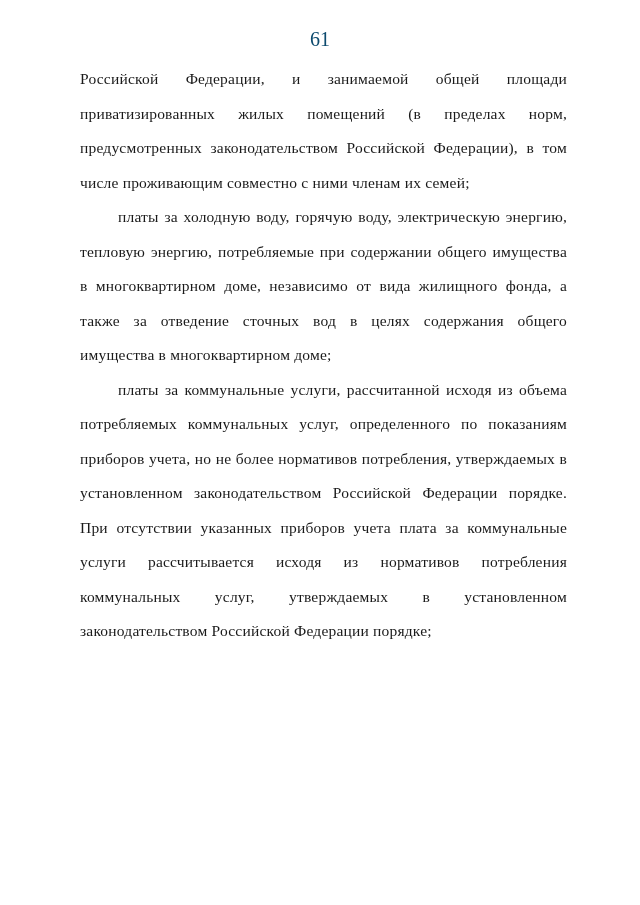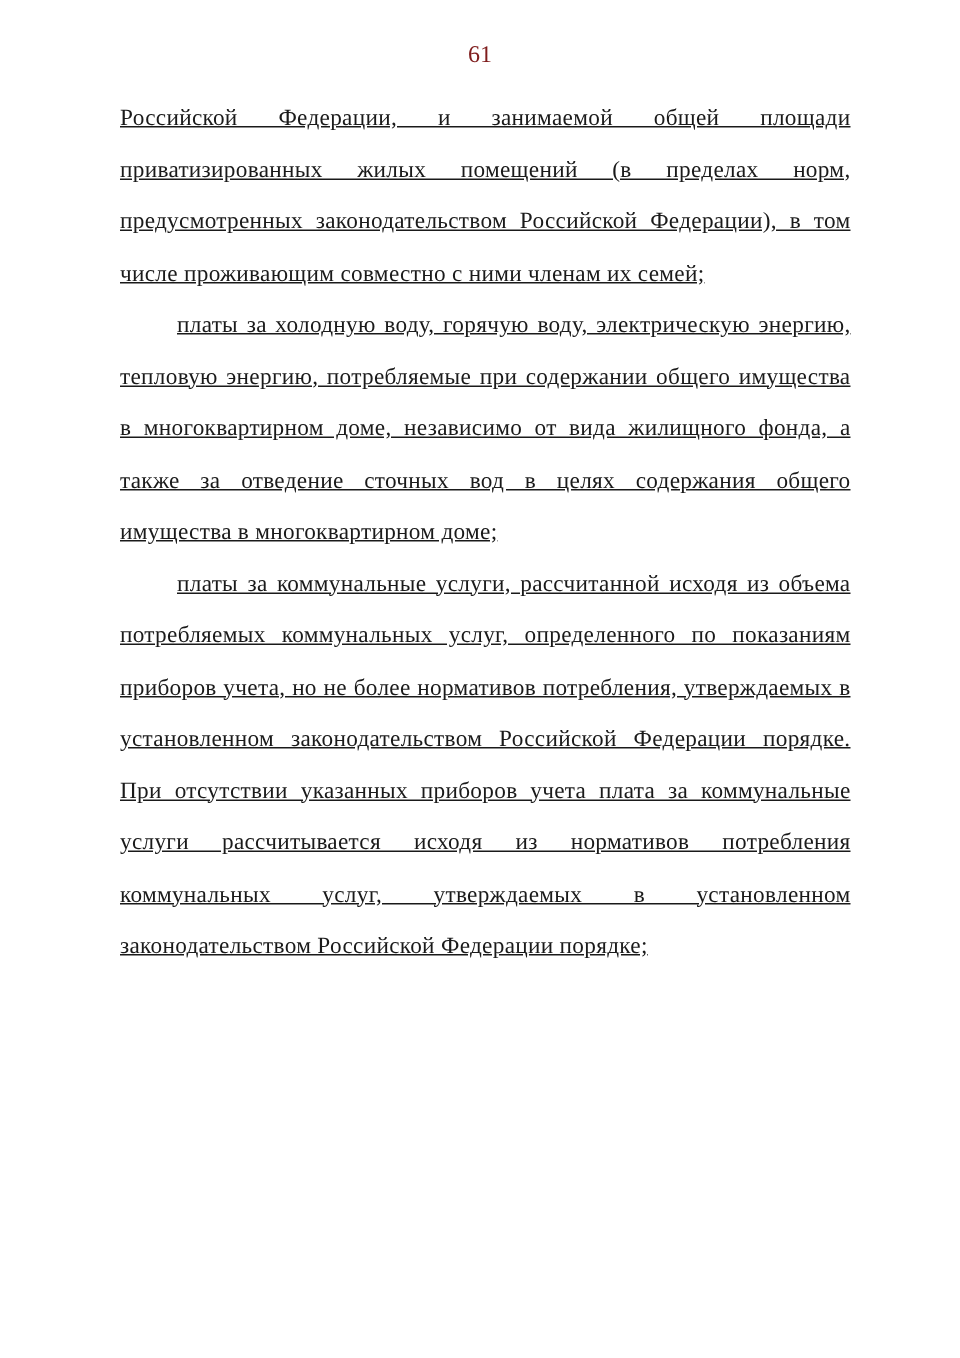--- a/index.html
+++ b/index.html
@@ -16,33 +16,32 @@
     color: #1a1a1a;
     box-sizing: border-box;
     overflow: hidden;
   }
   .page-number {
     position: absolute;
     top: 28px;
     left: 0;
     width: 100%;
     text-align: center;
-    font-size: 16px;
-    color: #7f1d1d;
+    font-size: 20px;
+    color: #0c4a6e;
   }
   .text-body {
     position: absolute;
     top: 62px;
     left: 80px;
     width: 487px;
     font-size: 15.5px;
     line-height: 34.5px;
     text-align: justify;
     letter-spacing: 0.2px;
-    text-decoration: underline;
   }
   .para {
     margin: 0;
     padding: 0;
   }
   .para.indent {
     text-indent: 38px;
   }
 </style>
 </head>

